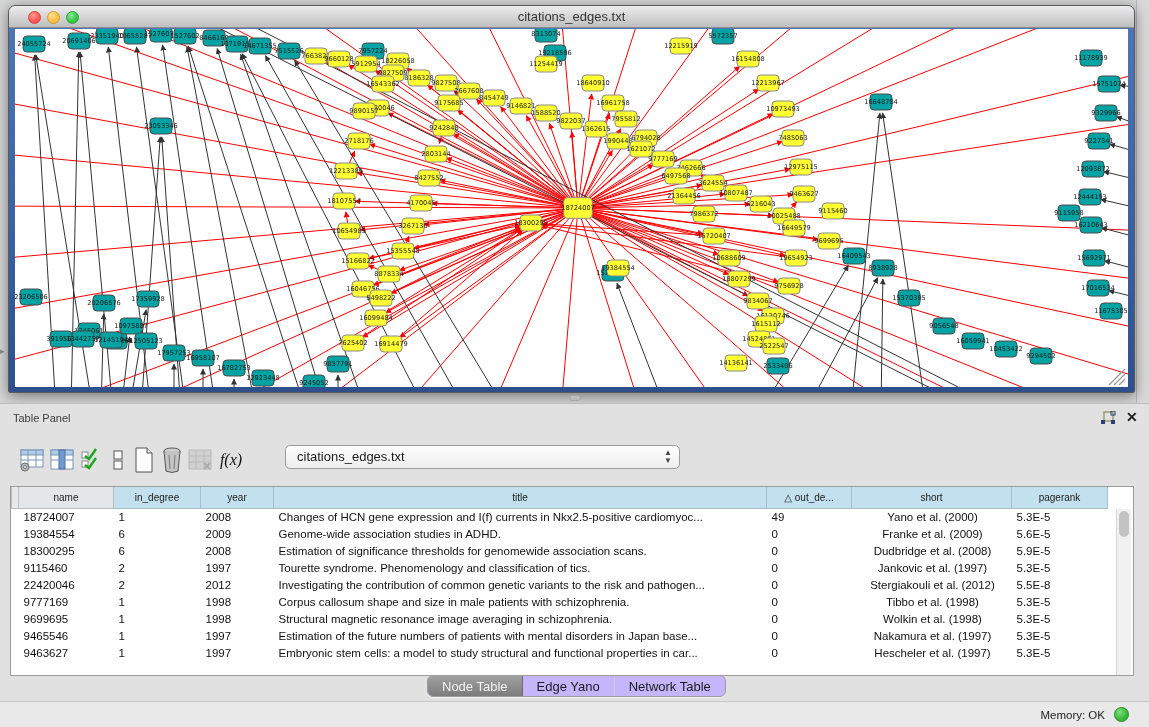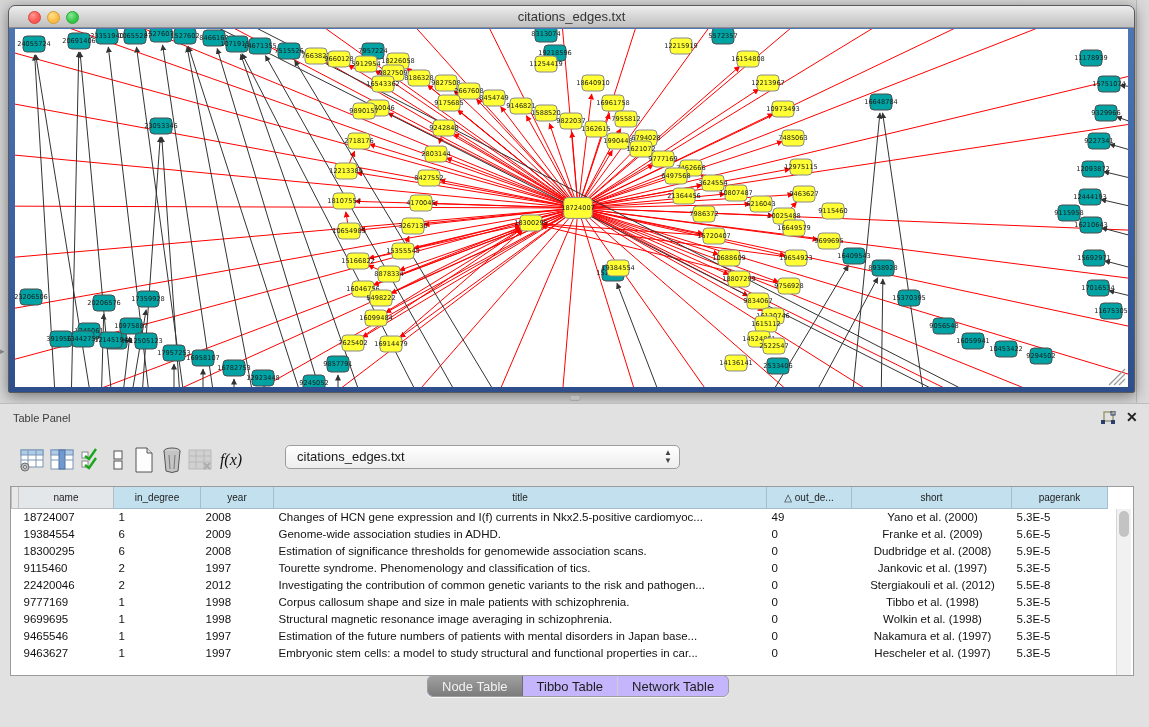--- a/index.html
+++ b/index.html
@@ -979,17 +979,21 @@
           </tr>
         </tbody>
     </table>
     <div id="v-scroll">
       <div id="v-thumb"></div>
     </div>
   </div>
 
   <div id="tab-bar">
       <div class="seg active">Node Table</div>
-      <div class="seg">Tibbo Table</div>
+      <div class="seg">Edge Yano</div>
       <div class="seg">Network Table</div>
     </div>
 
+  <div id="status-bar">
+    <div id="mem-label">Memory: OK</div>
+    <div id="mem-dot"></div>
+  </div>
 </div>
 
 </body></html>

